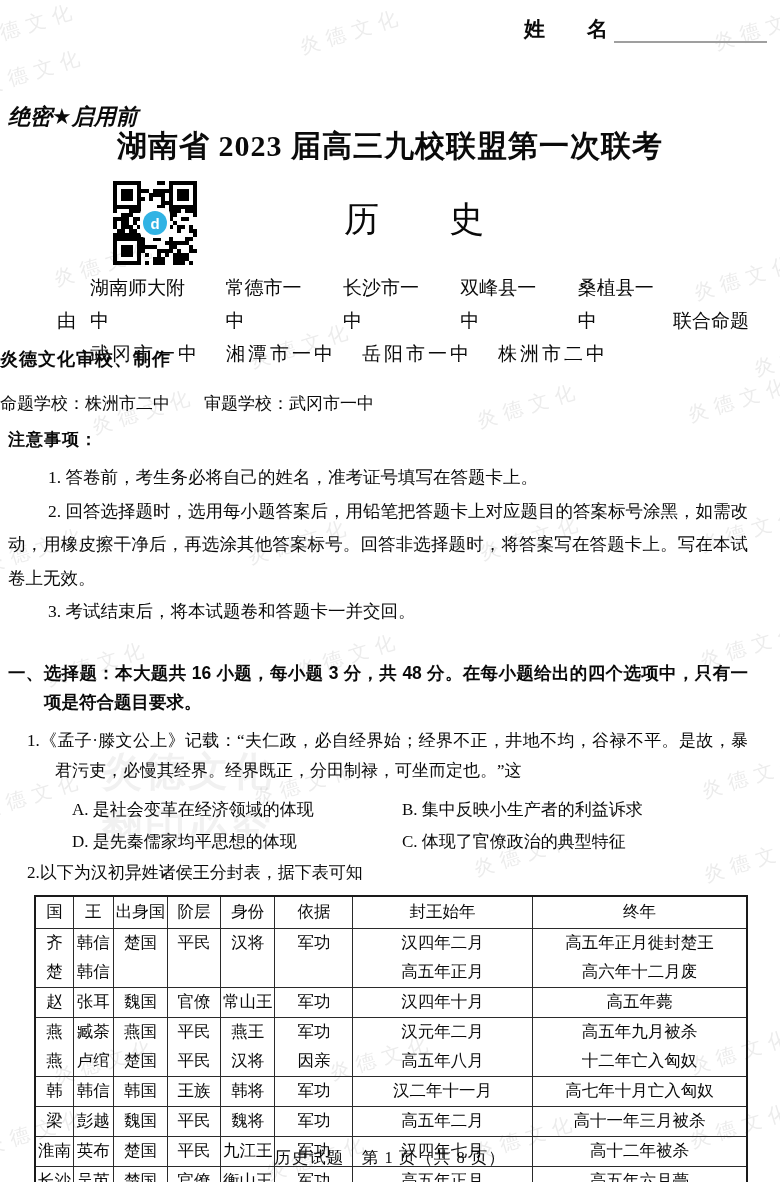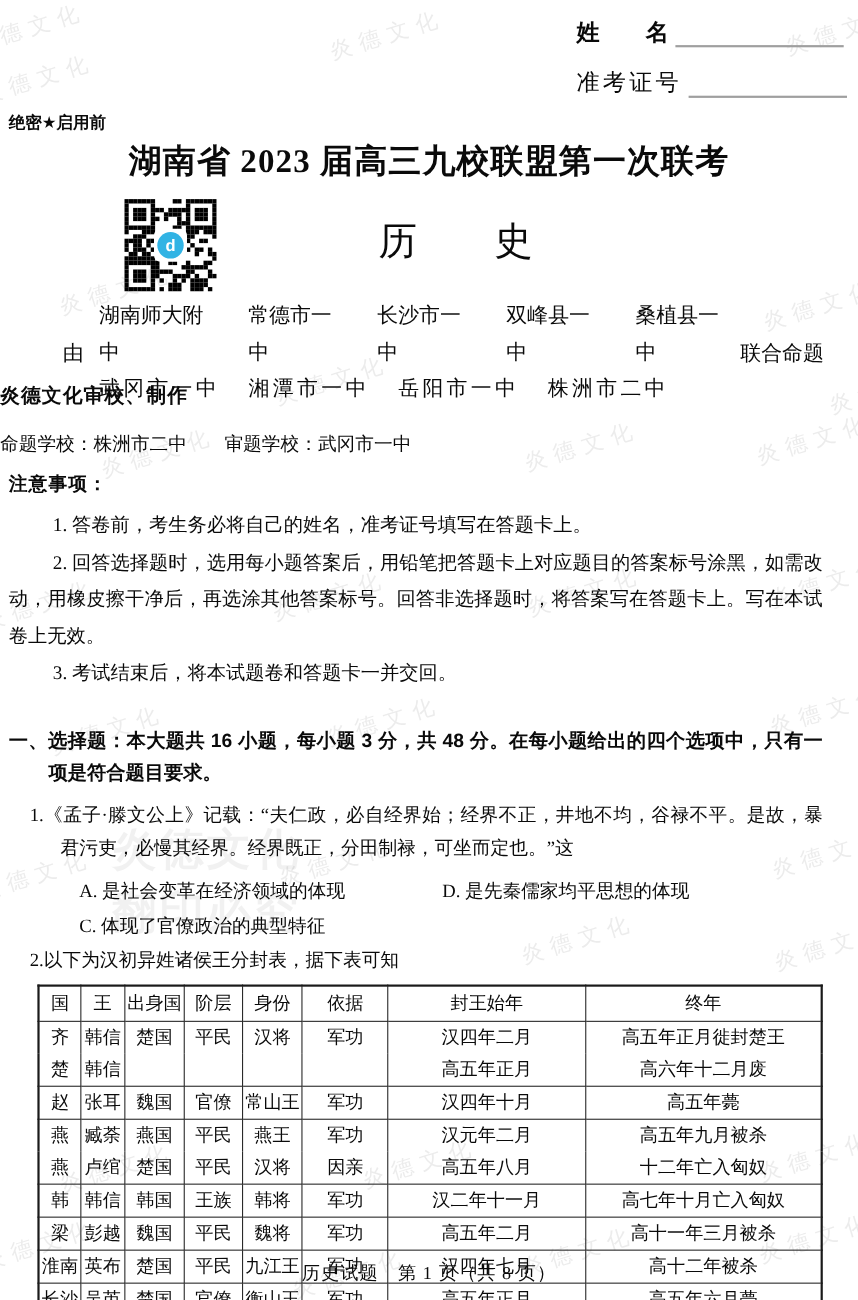--- a/index.html
+++ b/index.html
@@ -28,21 +28,21 @@
   
   .layer{position:absolute;inset:0;z-index:1;}
 
   .fill-row{position:absolute;display:flex;align-items:flex-end;font-size:21px;}
   #name-row{top:13px;left:524px;width:243px;font-weight:bold;}
   #admission-row{top:59px;left:524px;width:246px;}
   .fill-row .lbl{white-space:pre;}
   #admission-row .lbl{letter-spacing:3px;}
   .fill-line{flex:1;border-bottom:2px solid #9f9f9f;height:28px;margin-left:6px;}
 
-  #secrecy{position:absolute;top:102px;left:8px;font-size:15px;}
+  #secrecy{position:absolute;top:102px;left:8px;font-size:22px;font-style:italic;}
 
   #main-title{
     position:absolute;top:126px;left:0;width:100%;text-align:center;
     font-size:30px;font-weight:600;letter-spacing:1px;
   }
 
   #qr{position:absolute;left:113px;top:181px;width:84px;height:84px;}
   #qr svg{display:block;}
   #qr .logo{
     position:absolute;left:50%;top:50%;transform:translate(-50%,-50%);
@@ -143,24 +143,20 @@
     <div class="wm" style="left: -18px; top: 1118px;">炎德文化</div>
     <div class="wm" style="left: 264px; top: 1144px;">炎德文化</div>
     <div class="wm" style="left: 472px; top: 1124px;">炎德文化</div>
     <div class="wm" style="left: 688px; top: 1112px;">炎德文化</div>
   </div>
 
 <div class="layer">
 
   <div id="name-row" class="fill-row">
     <span class="lbl">姓　　名</span>
-    <span class="fill-line"></span>
-  </div>
-  <div id="admission-row" class="fill-row">
-    <span class="lbl">准考证号</span>
     <span class="fill-line"></span>
   </div>
 
   <div id="secrecy" class="hei">绝密★启用前</div>
 
   <div id="main-title">湖南省 2023 届高三九校联盟第一次联考</div>
 
   <div id="qr">
     <div id="qr-modules">
         <svg width="84" height="84">
@@ -435,20 +431,21 @@
         <p>2. 回答选择题时，选用每小题答案后，用铅笔把答题卡上对应题目的答案标号涂黑，如需改动，用橡皮擦干净后，再选涂其他答案标号。回答非选择题时，将答案写在答题卡上。写在本试卷上无效。</p>
         <p>3. 考试结束后，将本试题卷和答题卡一并交回。</p>
       </div>
 
     <div id="section-heading" class="hei">一、选择题：本大题共 16 小题，每小题 3 分，共 48 分。在每小题给出的四个选项中，只有一项是符合题目要求。</div>
 
     <div id="q1" class="question">
       <p id="q1-stem"><span>1.</span><span>《孟子·滕文公上》记载：“夫仁政，必自经界始；经界不正，井地不均，谷禄不平。是故，暴君污吏，必慢其经界。经界既正，分田制禄，可坐而定也。”这</span></p>
       <div id="q1-options">
           <div>A. 是社会变革在经济领域的体现</div>
+          <div>B. 集中反映小生产者的利益诉求</div>
           <div>D. 是先秦儒家均平思想的体现</div>
           <div>C. 体现了官僚政治的典型特征</div>
         </div>
     </div>
 
     <div id="q2" class="question"><span>2.</span><span>以下为汉初异姓诸侯王分封表，据下表可知</span></div>
 
     <table id="han-table">
         <colgroup>
           <col style="width: 36px;">

